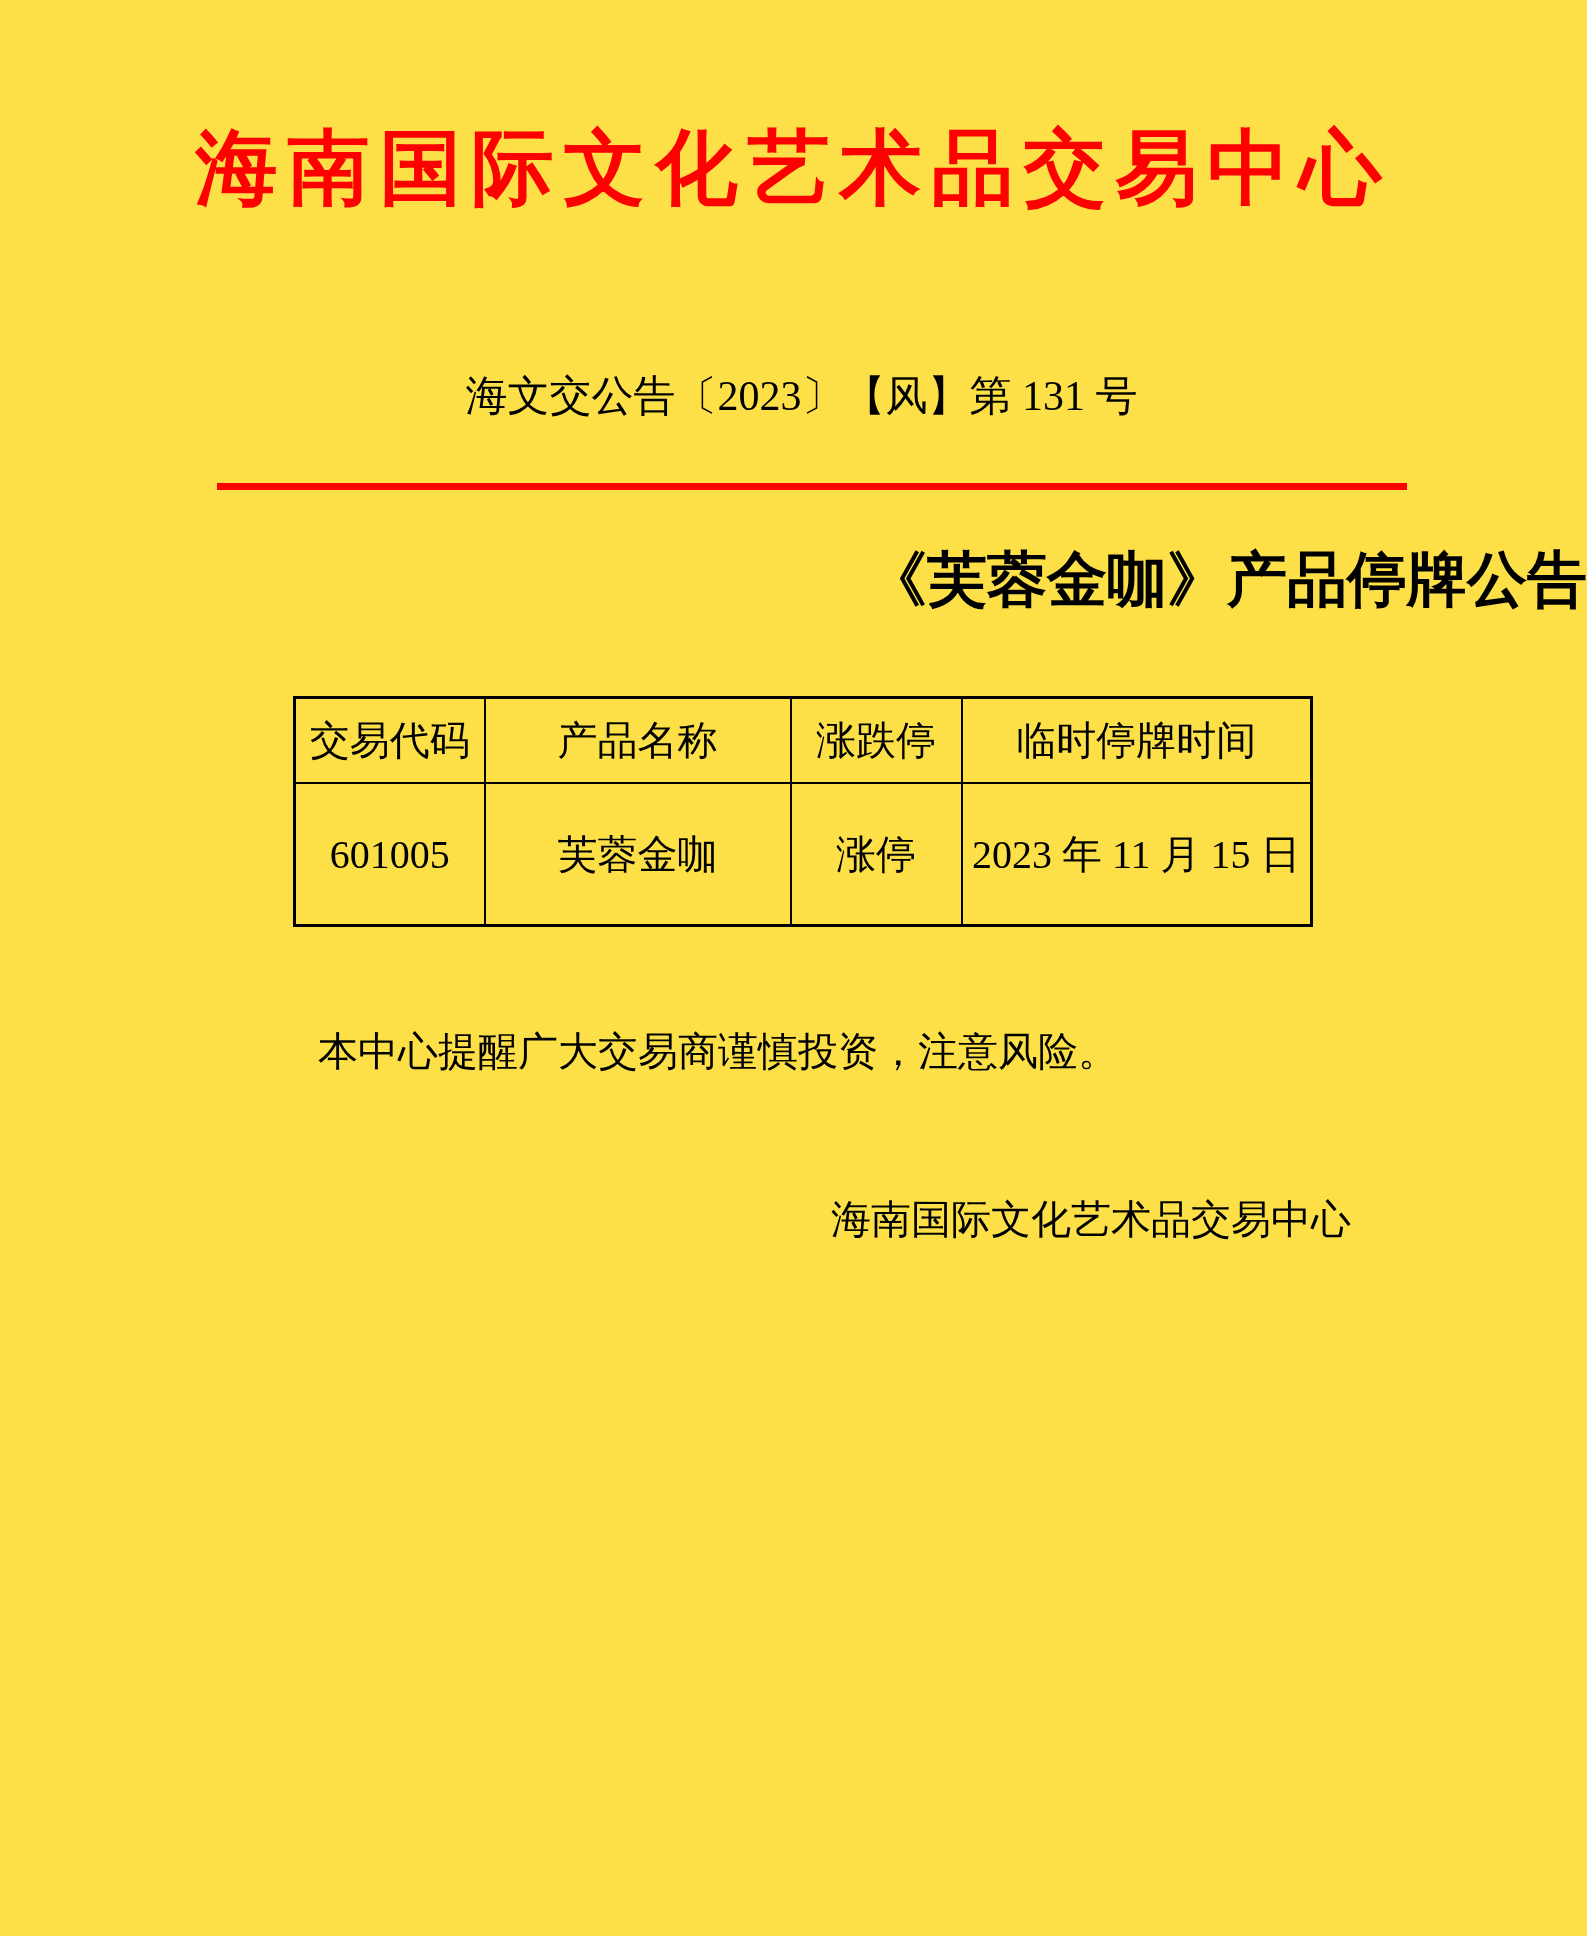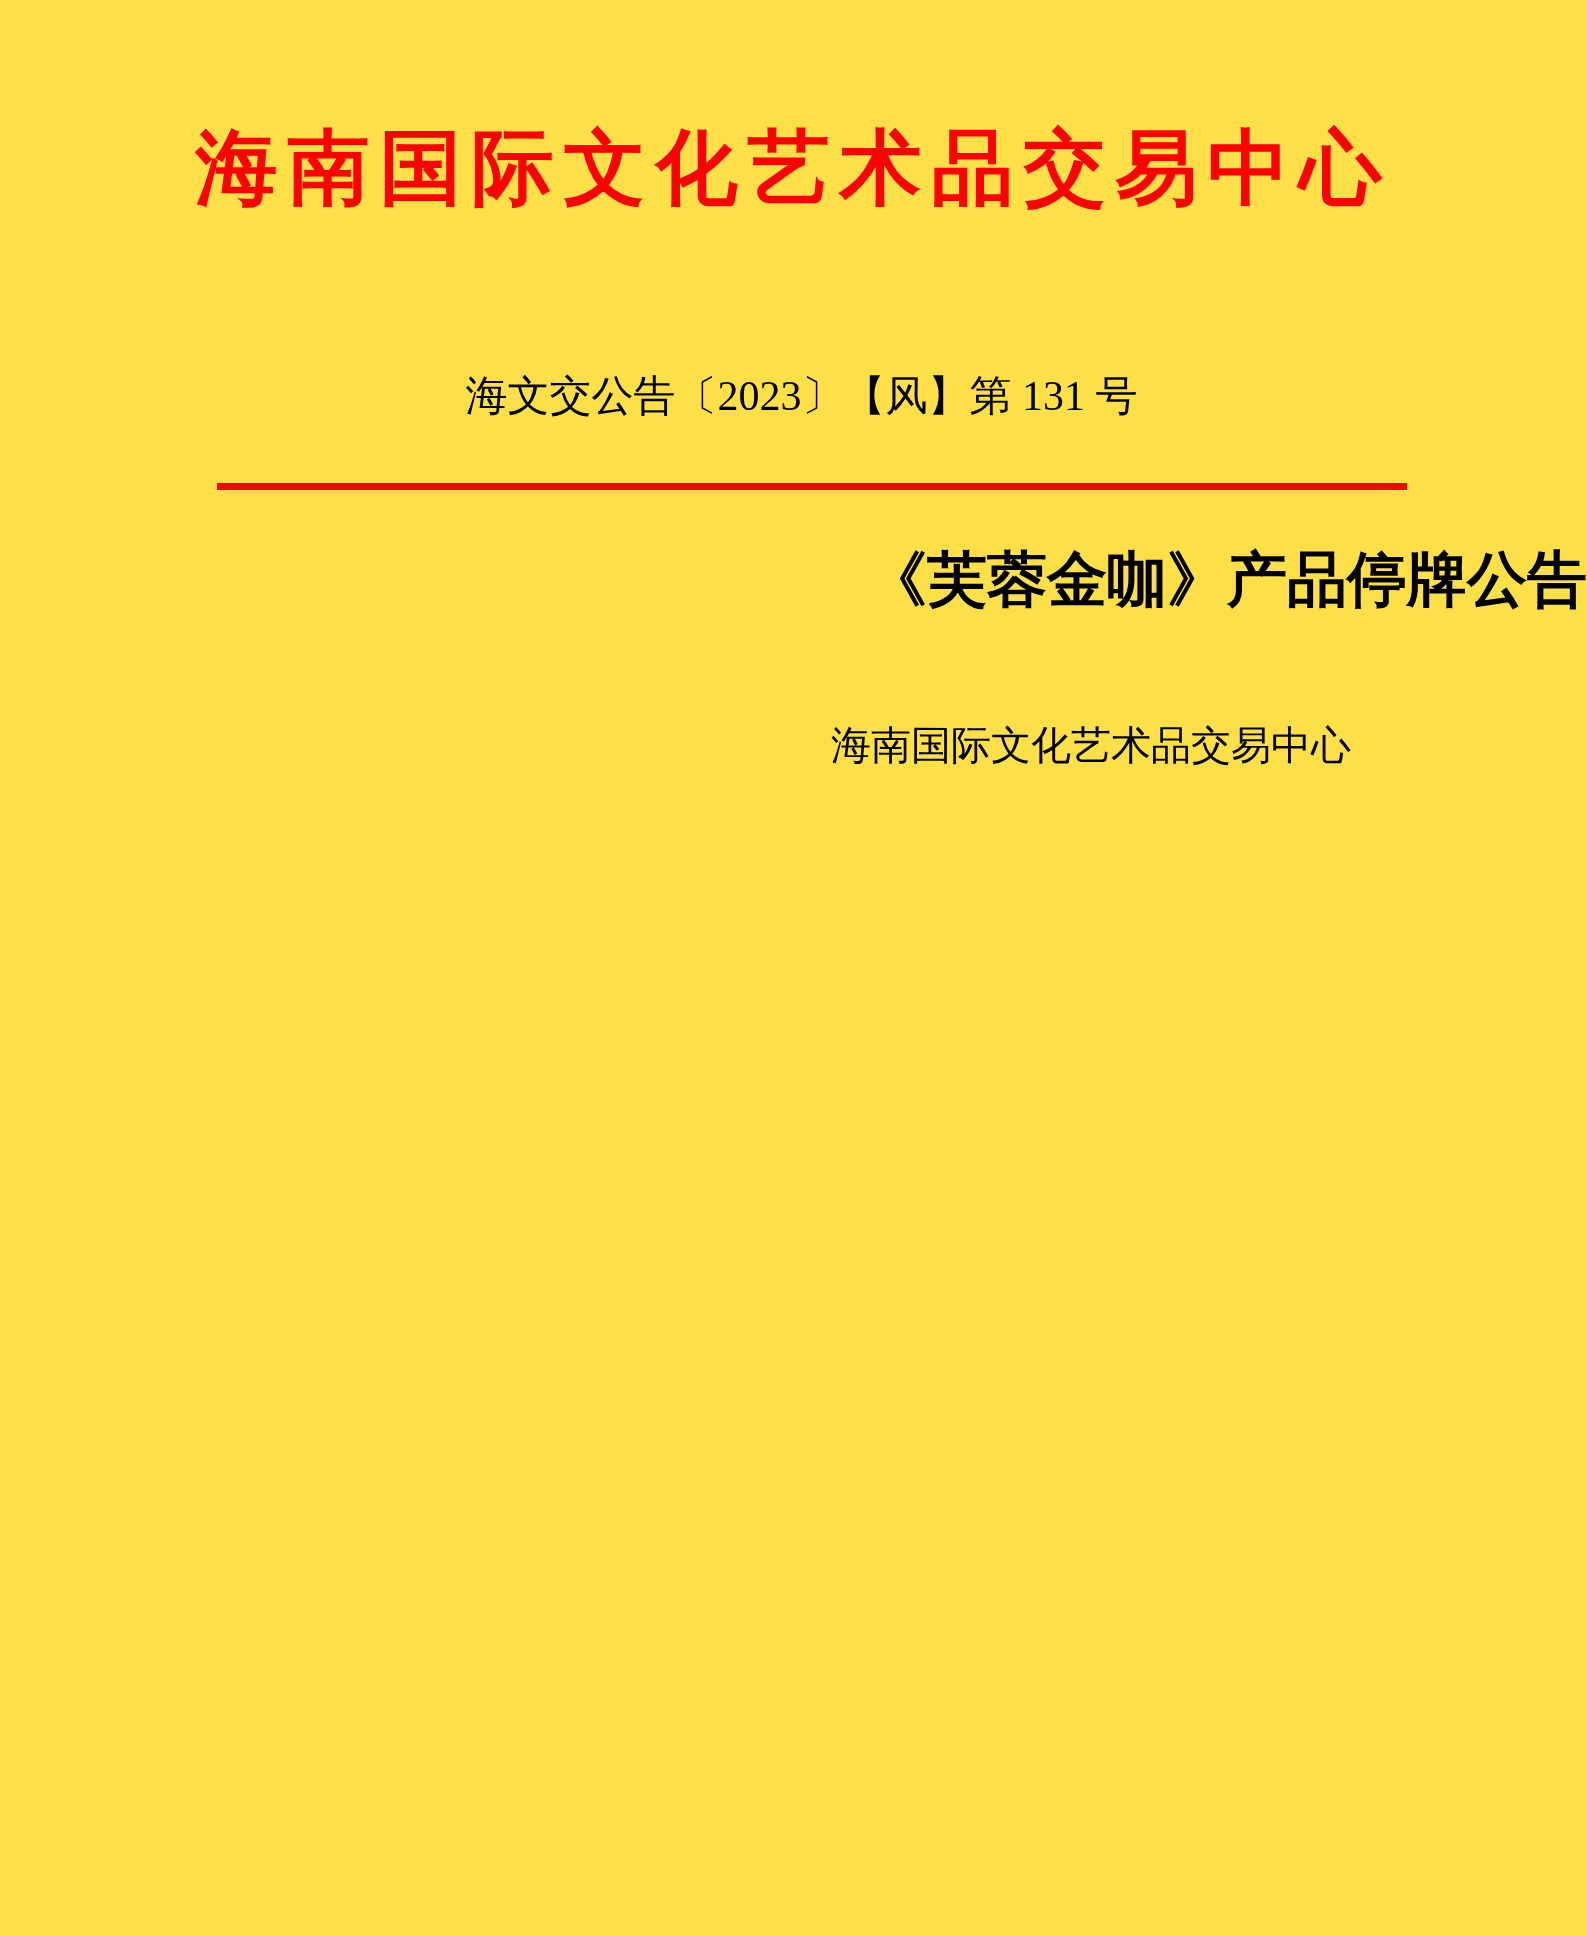--- a/index.html
+++ b/index.html
@@ -107,19 +107,46 @@
 
   <div class="letterhead" style="color: rgb(255, 0, 0);">海南国际文化艺术品交易中心</div>
 
   <div class="doc-no">海文交公告〔2023〕【风】第 131 号</div>
 
   <div class="rule" style="background: rgb(255, 0, 0);"></div>
 
   <div class="doc-title">《芙蓉金咖》产品停牌公告</div>
 
 
+  <div class="table-wrap">
+    <table class="suspension">
+      <colgroup>
+        <col style="width:190px">
+        <col style="width:306px">
+        <col style="width:171px">
+        <col style="width:350px">
+      </colgroup>
+      <thead>
+        <tr>
+          <th>交易代码</th>
+          <th>产品名称</th>
+          <th>涨跌停</th>
+          <th>临时停牌时间</th>
+        </tr>
+      </thead>
+      <tbody>
+        <tr>
+          <td>601005</td>
+          <td>芙蓉金咖</td>
+          <td>涨停</td>
+          <td>2023 年 11 月 15 日</td>
+        </tr>
+      </tbody>
+    </table>
+  </div>
 
   <div class="closing-block">
+    <div class="body-line indent">本中心提醒广大交易商谨慎投资，注意风险。</div>
   </div>
 
   <div class="signature">海南国际文化艺术品交易中心</div>
 
 </div>
 
 </body></html>

